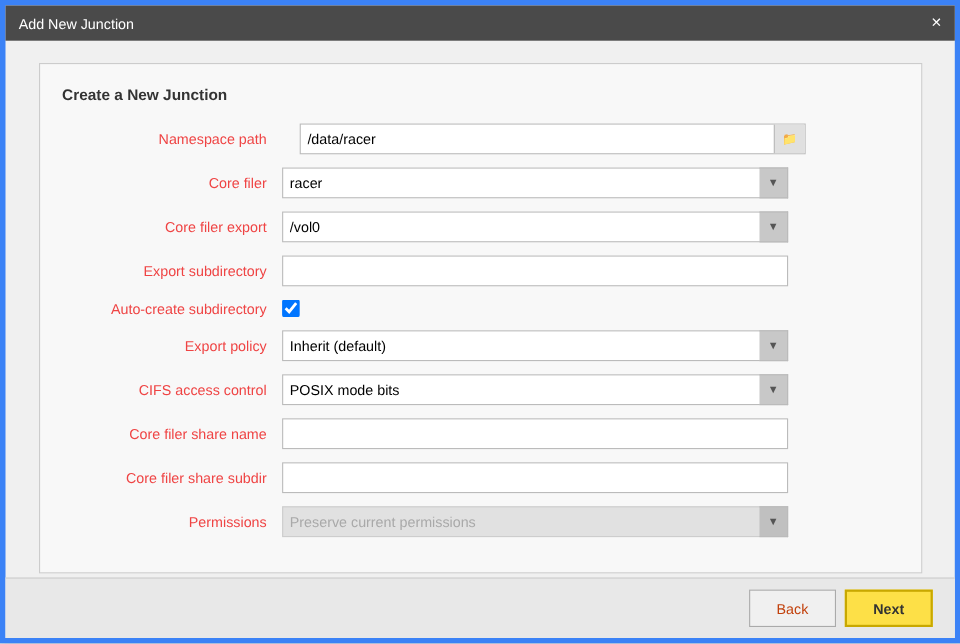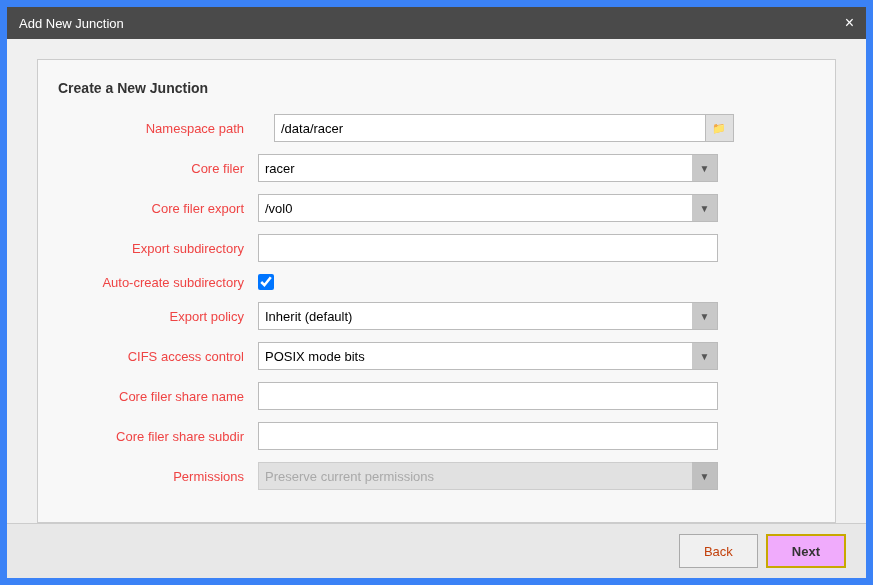--- a/index.html
+++ b/index.html
@@ -8,21 +8,21 @@
       font-size: 13px;
       background: #d0d0d0;
       width: 873px;
       height: 585px;
       display: flex;
       align-items: center;
       justify-content: center;
     }
     .dialog {
       background: #f0f0f0;
-      border: 7px solid #3b82f6;
+      border: 5px solid #3b82f6;
       width: 873px;
       height: 585px;
       display: flex;
       flex-direction: column;
       box-shadow: 2px 2px 8px rgba(0,0,0,0.3);
     }
     .dialog-title-bar {
       background: #4a4a4a;
       color: #fff;
       padding: 8px 12px;
@@ -134,21 +134,21 @@
     .btn {
       height: 34px;
       padding: 0 24px;
       font-size: 13px;
       border: 1px solid #aaa;
       cursor: pointer;
       background: #f0f0f0;
       color: #c2410c;
     }
     .btn-next {
-      background: #f0abfc;
+      background: #fde047;
       border: 2px solid #c8a800;
       color: #333;
       font-weight: bold;
     }
     .panel-box {
       border: 1px solid #ccc;
       background: #f8f8f8;
       padding: 20px 20px 20px 20px;
       margin-bottom: 10px;
     }

